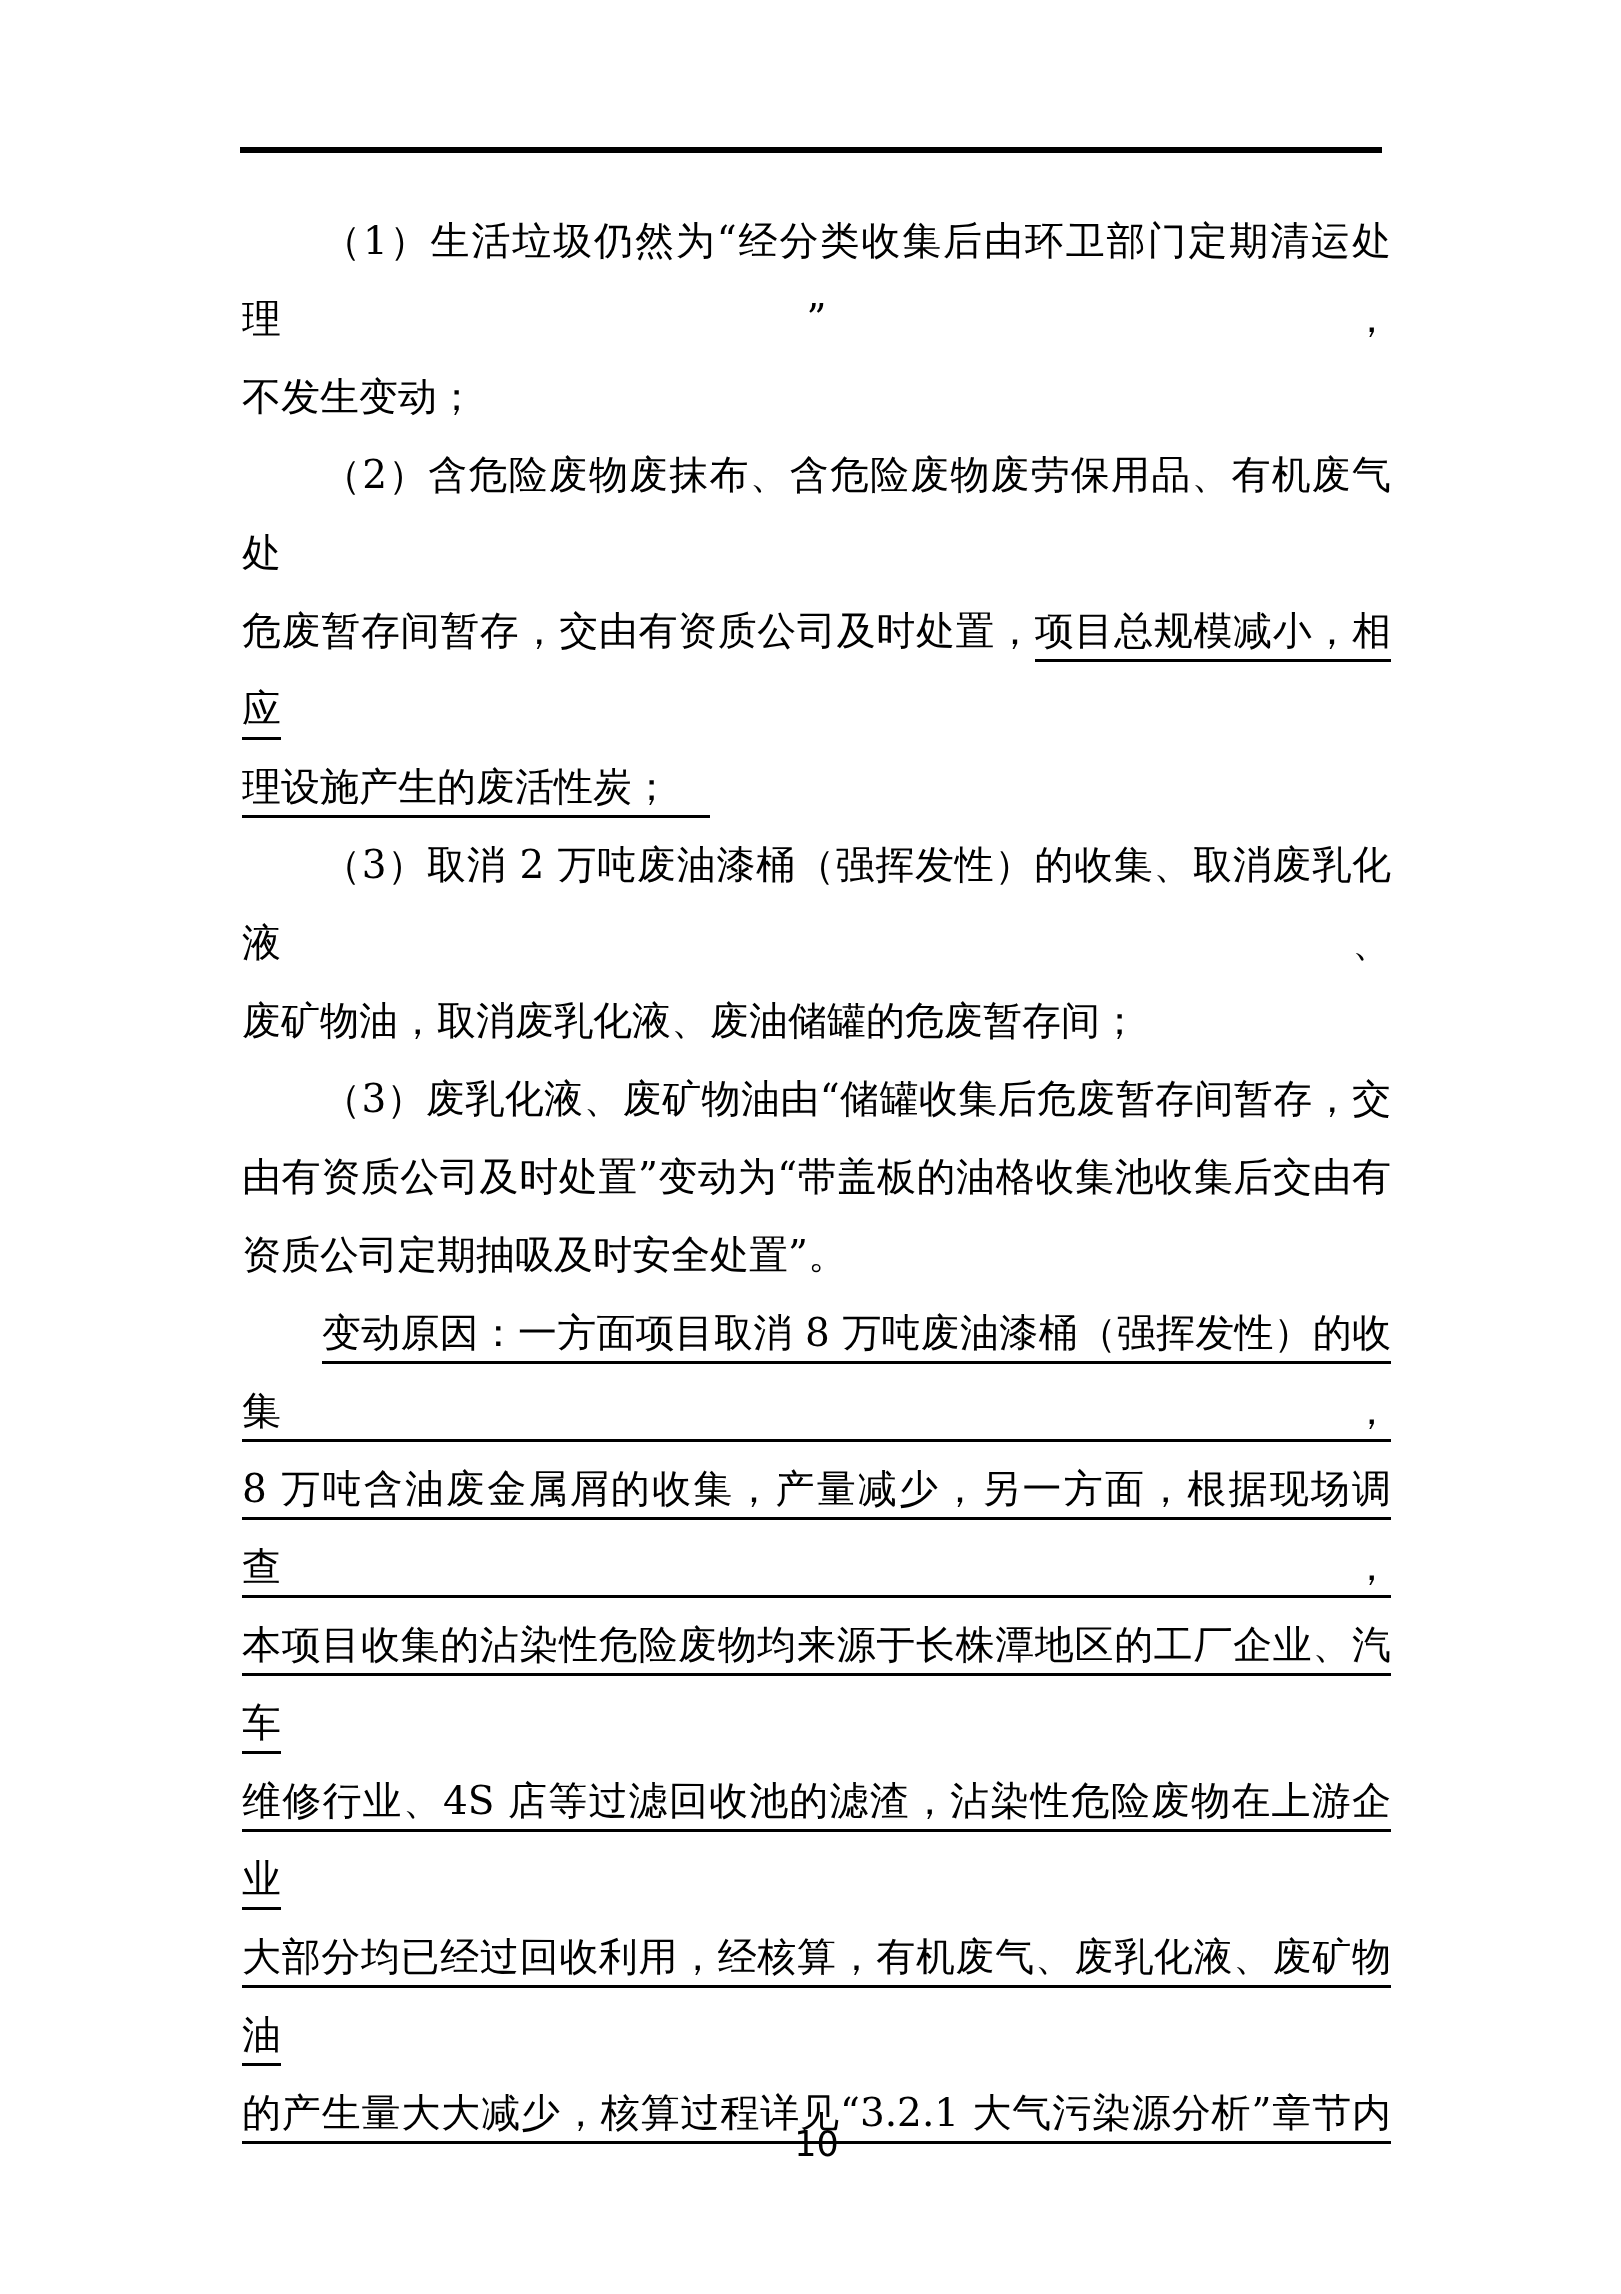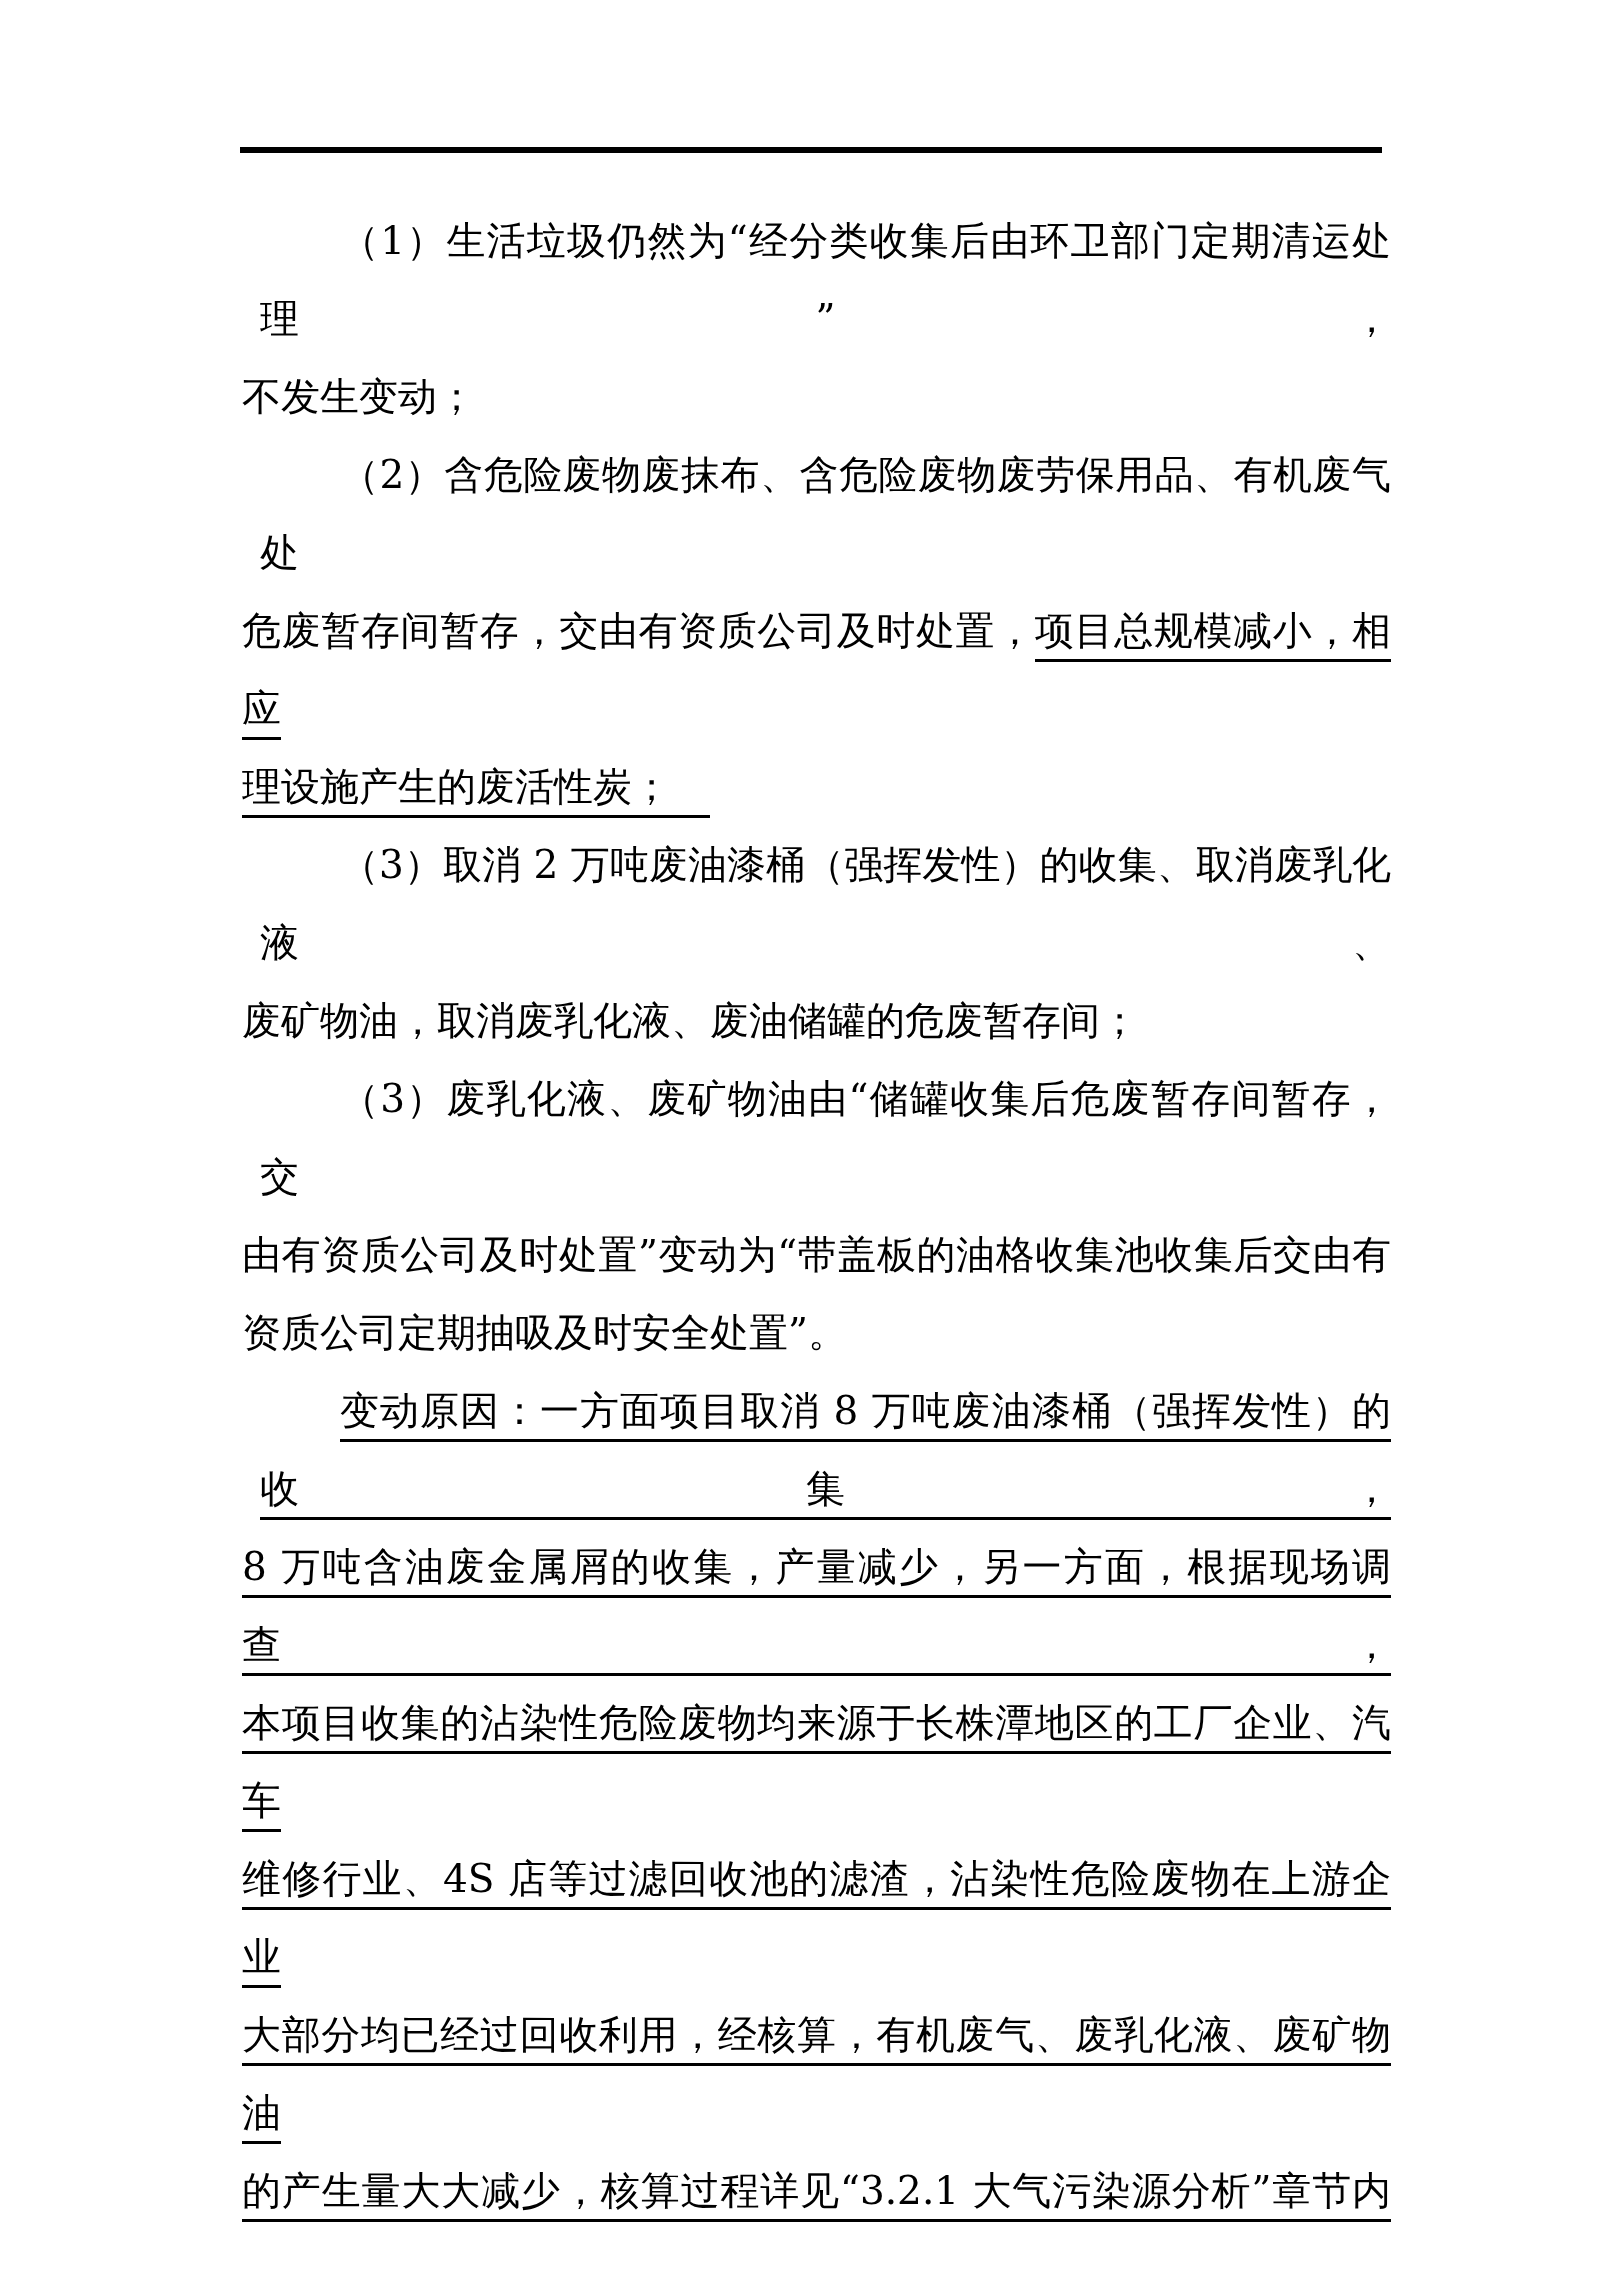--- a/index.html
+++ b/index.html
@@ -36,21 +36,20 @@
   }
   .line {
     text-align: justify;
     text-align-last: left;
   }
   .line.fill {
     text-align-last: justify;
   }
   .line.indent {
     text-indent: 80px;
-    margin-left: 18px;
   }
   .u {
     border-bottom: 3.6px solid #000000;
     padding-bottom: 6.4px;
     white-space: pre-wrap;
   }
   .page-number {
     position: absolute;
     left: 242px;
     top: 2122px;
@@ -81,15 +80,16 @@
     <div class="line"><span>资质公司定期抽吸及时安全处置”。</span></div>
     <div class="line indent fill"><span class="u">变动原因：一方面项目取消 8 万吨废油漆桶（强挥发性）的收集，</span></div>
     <div class="line fill"><span class="u">8 万吨含油废金属屑的收集，产量减少，另一方面，根据现场调查，</span></div>
     <div class="line fill"><span class="u">本项目收集的沾染性危险废物均来源于长株潭地区的工厂企业、汽车</span></div>
     <div class="line fill"><span class="u">维修行业、4S 店等过滤回收池的滤渣，沾染性危险废物在上游企业</span></div>
     <div class="line fill"><span class="u">大部分均已经过回收利用，经核算，有机废气、废乳化液、废矿物油</span></div>
     <div class="line fill"><span class="u">的产生量大大减少，核算过程详见“3.2.1 大气污染源分析”章节内</span></div>
 
   </div>
 
+  <div class="page-number">10</div>
 
 </div>
 
 
 </body></html>

